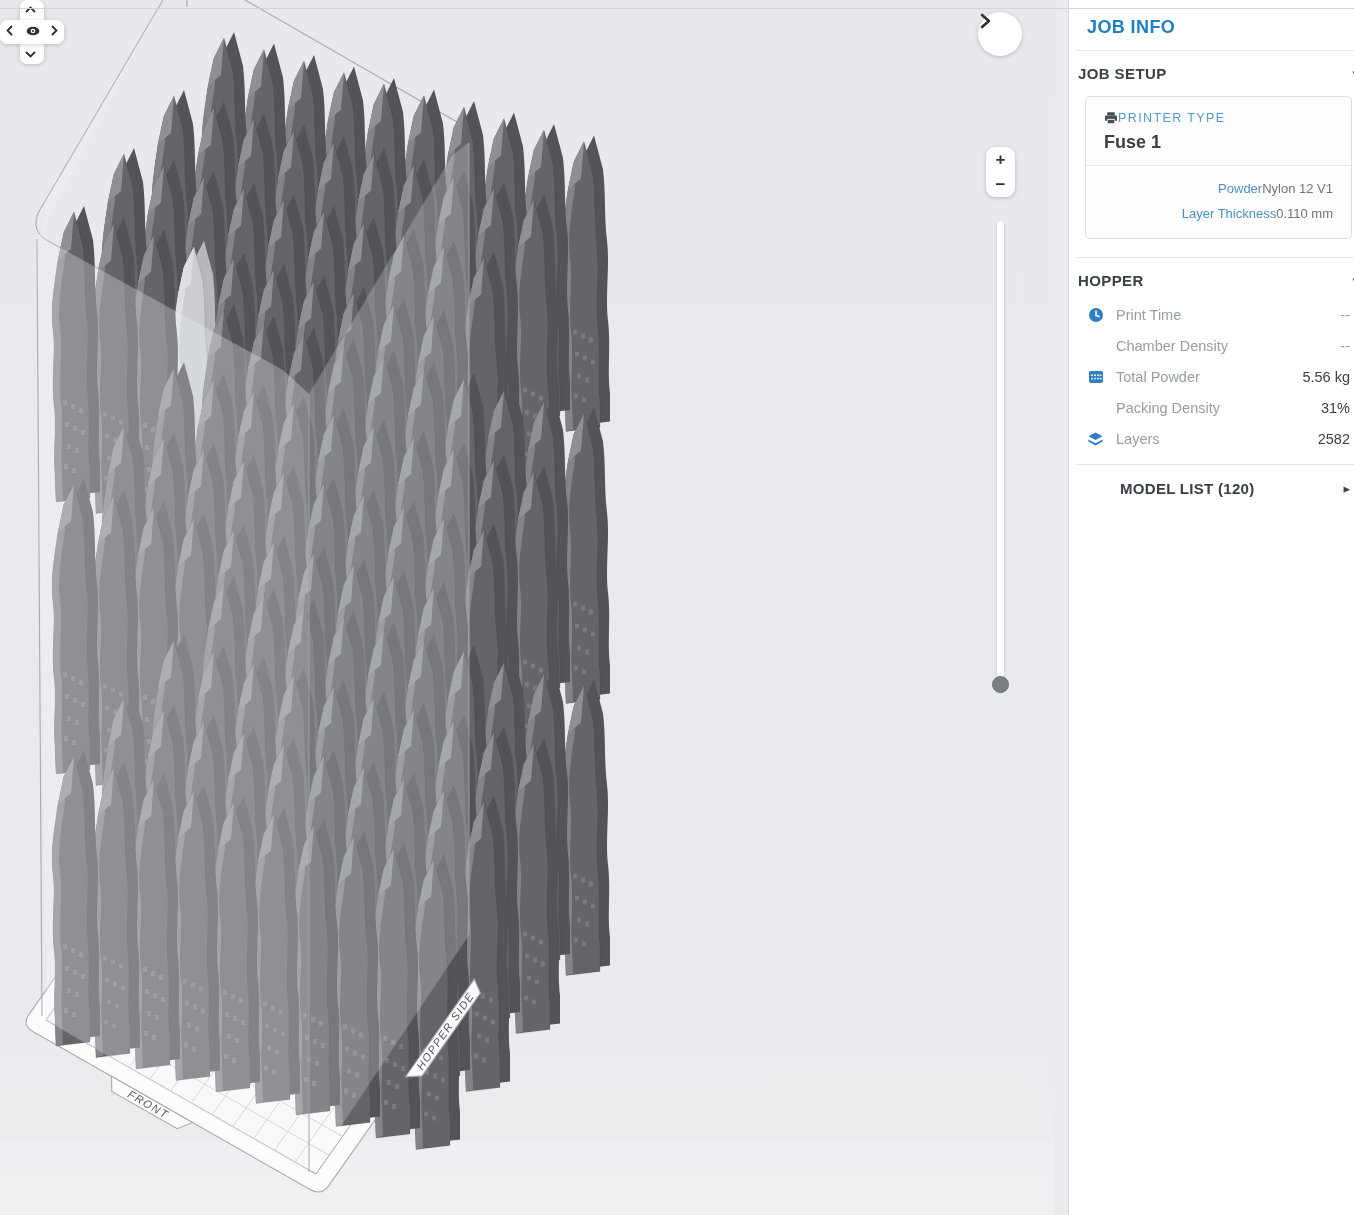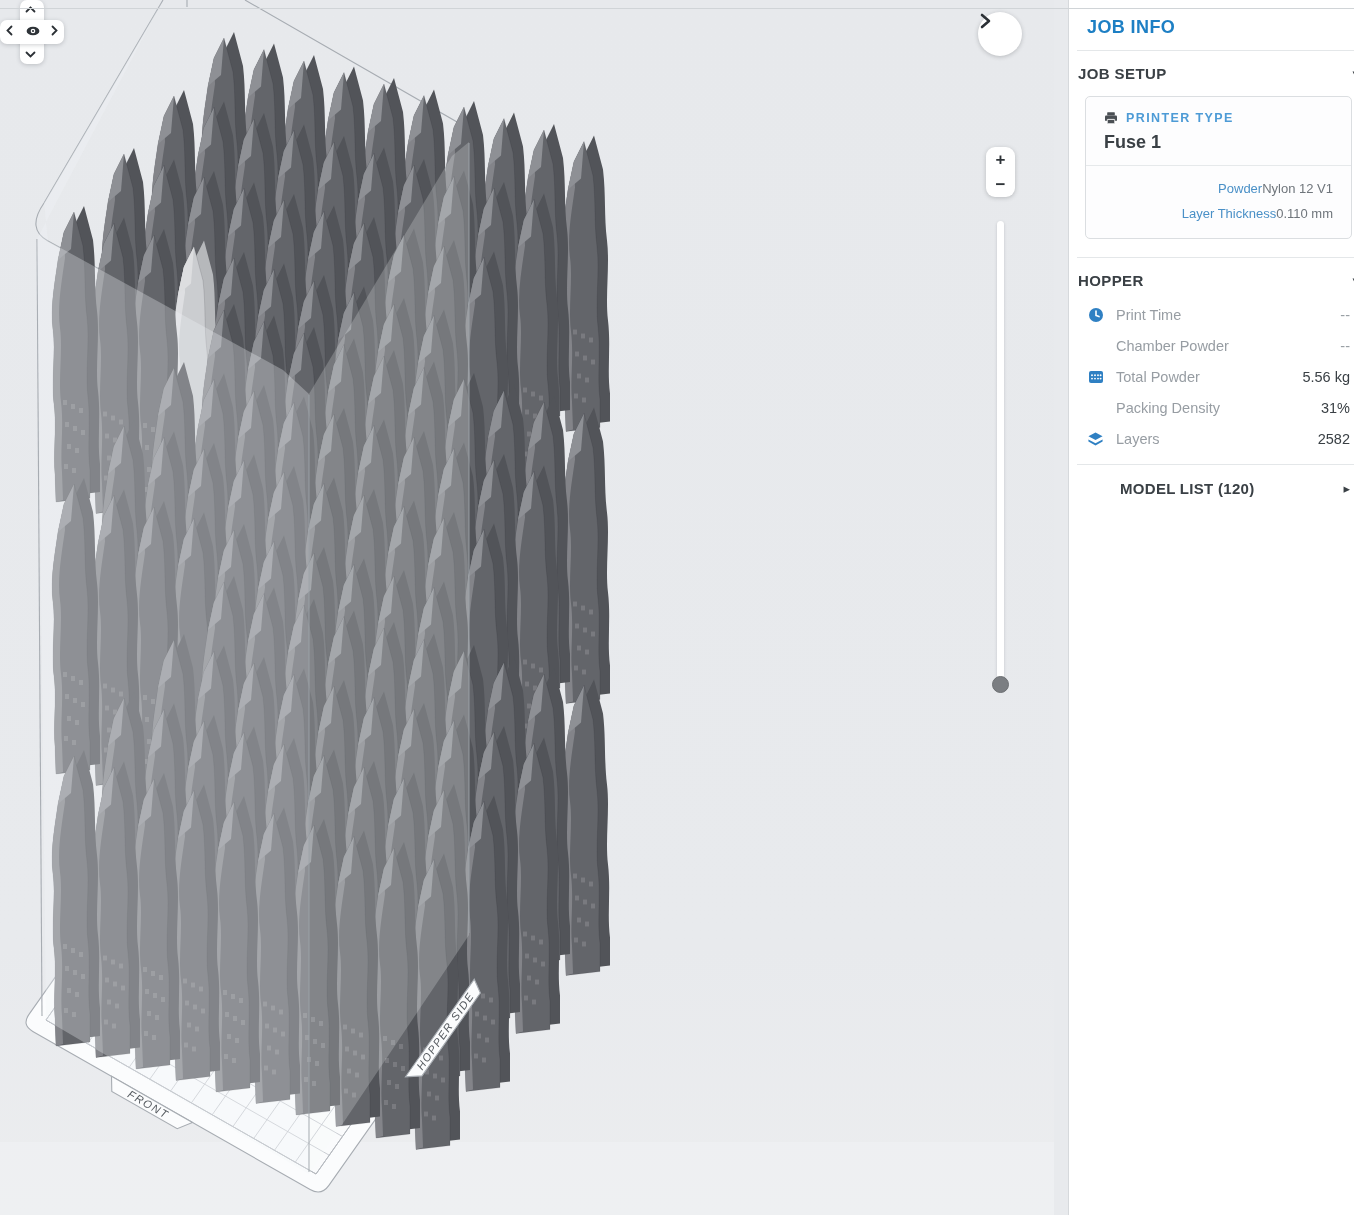--- a/index.html
+++ b/index.html
@@ -34,22 +34,22 @@
     border-left:1px solid #d6d9dc;box-sizing:border-box;z-index:5;}
   .sb-title{color:#1d7fc4;font-size:18px;font-weight:bold;letter-spacing:.4px;padding:17px 18px 12px;}
   .sb-divider{height:1px;background:#e4e7e9;margin:0 10px 0 8px;}
   .sb-sec{display:flex;align-items:center;justify-content:space-between;
     padding:14px 9px 10px;cursor:pointer;}
   .sb-sec .h{color:#3a4045;font-size:15px;font-weight:bold;letter-spacing:.4px;}
   .caret{color:#3a4045;font-size:13px;line-height:13px;}
 
   .card{margin:4px 16px 18px;border:1px solid #dbdee1;border-radius:5px;background:#fdfdfe;}
   .card-top{padding:14px 18px 12px;border-bottom:1px solid #e6e9eb;}
-  .ptype{display:flex;align-items:center;gap:8px;color:#4d9bd6;font-size:12.5px;
-    font-weight:bold;letter-spacing:1.4px;}
+  .ptype{display:flex;align-items:center;gap:0;color:#4d9bd6;font-size:12.5px;
+    font-weight:normal;letter-spacing:1.4px;}
   .pname{color:#3a4045;font-size:18px;font-weight:bold;margin-top:7px;}
   .card-rows{padding:10px 18px 12px;}
   .crow{display:flex;justify-content:flex-end;align-items:center;padding:5px 0;font-size:13px;}
   .crow .lab{color:#4a90c7;}
   .crow .val{color:#6f757b;}
 
   .drow{display:flex;align-items:center;padding:7px 18px;font-size:14.5px;}
   .drow .ic{width:17px;height:17px;margin-right:12px;flex:0 0 17px;display:flex;align-items:center;justify-content:center;}
   .drow .lab{color:#979da3;flex:1;}
   .drow .val{color:#3a4045;}
@@ -372,21 +372,21 @@
         <svg width="16" height="16" viewBox="0 0 16 16">
           <circle cx="8" cy="8" r="7" fill="#2f80c3"></circle>
           <path d="M8,4 L8,8.4 L11,9.6" fill="none" stroke="#ffffff" stroke-width="1.6" stroke-linecap="round"></path>
         </svg>
       </span>
       <span class="lab">Print Time</span>
       <span class="val">--</span>
     </div>
     <div class="drow muted">
       <span class="ic"></span>
-      <span class="lab">Chamber Powder</span>
+      <span class="lab">Chamber Density</span>
       <span class="val">--</span>
     </div>
     <div class="drow">
       <span class="ic">
         <svg width="16" height="16" viewBox="0 0 16 16">
           <rect x="1" y="2" width="14" height="12" rx="2" fill="#2f80c3"></rect>
           <g fill="#ffffff">
             <circle cx="4" cy="6.2" r="0.95"></circle>
               <circle cx="7" cy="6.2" r="0.95"></circle>
               <circle cx="10" cy="6.2" r="0.95"></circle>

